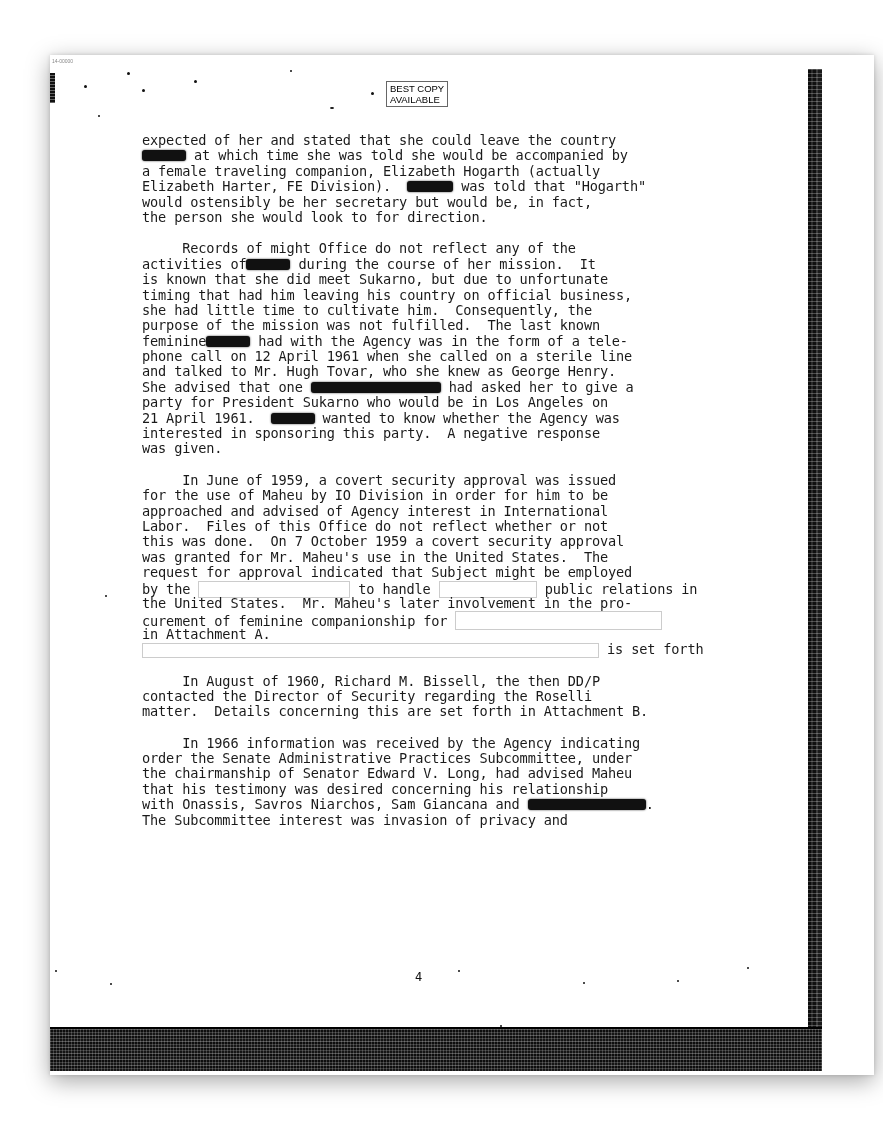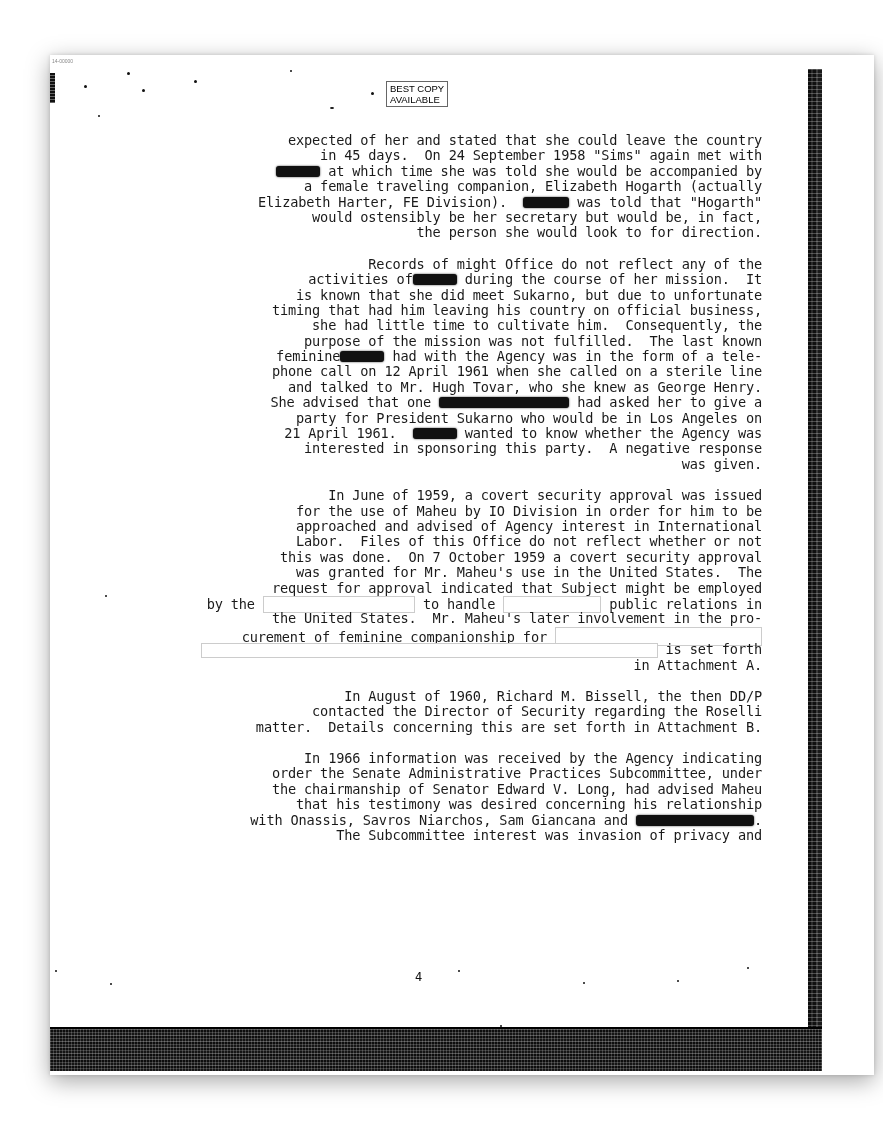--- a/index.html
+++ b/index.html
@@ -56,21 +56,21 @@
       color: #000; background: #fff;
     }
     .body-text {
       position: absolute; left: 92px; top: 78px;
       width: 620px;
       font-size: 13.6px;
       line-height: 15.4px;
       color: #1a1a1a;
       letter-spacing: -0.15px;
     }
-    .line { white-space: pre; display: block; height: 15.4px; text-align: right; }
+    .line { white-space: pre; display: block; height: 15.4px; }
     .para { margin-bottom: 16px; }
     .redact {
       display: inline-block;
       background: #111;
       height: 11px;
       vertical-align: -1px;
       border-radius: 3px;
       box-shadow: 0 0 2px #333;
     }
     .blank-box {
@@ -113,21 +113,20 @@
 
   <div class="stamp">
     <div>BEST COPY</div>
     <div>AVAILABLE</div>
   </div>
 
   <div class="body-text">
 
     <div class="para">
       <span class="line">expected of her and stated that she could leave the country</span>
-      <span class="line">in 45 days.  On 24 September 1958 "Sims" again met with</span>
       <span class="line"><span class="redact" style="width:44px"></span><span> at which time she was told she would be accompanied by</span></span>
       <span class="line">a female traveling companion, Elizabeth Hogarth (actually</span>
       <span class="line"><span>Elizabeth Harter, FE Division).  </span><span class="redact" style="width:46px"></span><span> was told that "Hogarth"</span></span>
       <span class="line">would ostensibly be her secretary but would be, in fact,</span>
       <span class="line">the person she would look to for direction.</span>
     </div>
 
     <div class="para">
       <span class="line">     Records of might Office do not reflect any of the</span>
       <span class="line"><span>activities of</span><span class="redact" style="width:44px"></span><span> during the course of her mission.  It</span></span>
@@ -149,22 +148,22 @@
       <span class="line">     In June of 1959, a covert security approval was issued</span>
       <span class="line">for the use of Maheu by IO Division in order for him to be</span>
       <span class="line">approached and advised of Agency interest in International</span>
       <span class="line">Labor.  Files of this Office do not reflect whether or not</span>
       <span class="line">this was done.  On 7 October 1959 a covert security approval</span>
       <span class="line">was granted for Mr. Maheu's use in the United States.  The</span>
       <span class="line">request for approval indicated that Subject might be employed</span>
       <span class="line"><span>by the </span><span class="blank-box" style="width:150px"></span><span> to handle </span><span class="blank-box" style="width:96px"></span><span> public relations in</span></span>
       <span class="line">the United States.  Mr. Maheu's later involvement in the pro-</span>
       <span class="line"><span>curement of feminine companionship for </span><span class="blank-box" style="width:205px;height:17px"></span></span>
+      <span class="line">in Attachment A.</span>
       <span class="line"><span class="blank-box" style="width:455px;height:13px"></span><span> is set forth</span></span>
-      <span class="line">in Attachment A.</span>
     </div>
 
     <div class="para">
       <span class="line">     In August of 1960, Richard M. Bissell, the then DD/P</span>
       <span class="line">contacted the Director of Security regarding the Roselli</span>
       <span class="line">matter.  Details concerning this are set forth in Attachment B.</span>
     </div>
 
     <div class="para">
       <span class="line">     In 1966 information was received by the Agency indicating</span>

